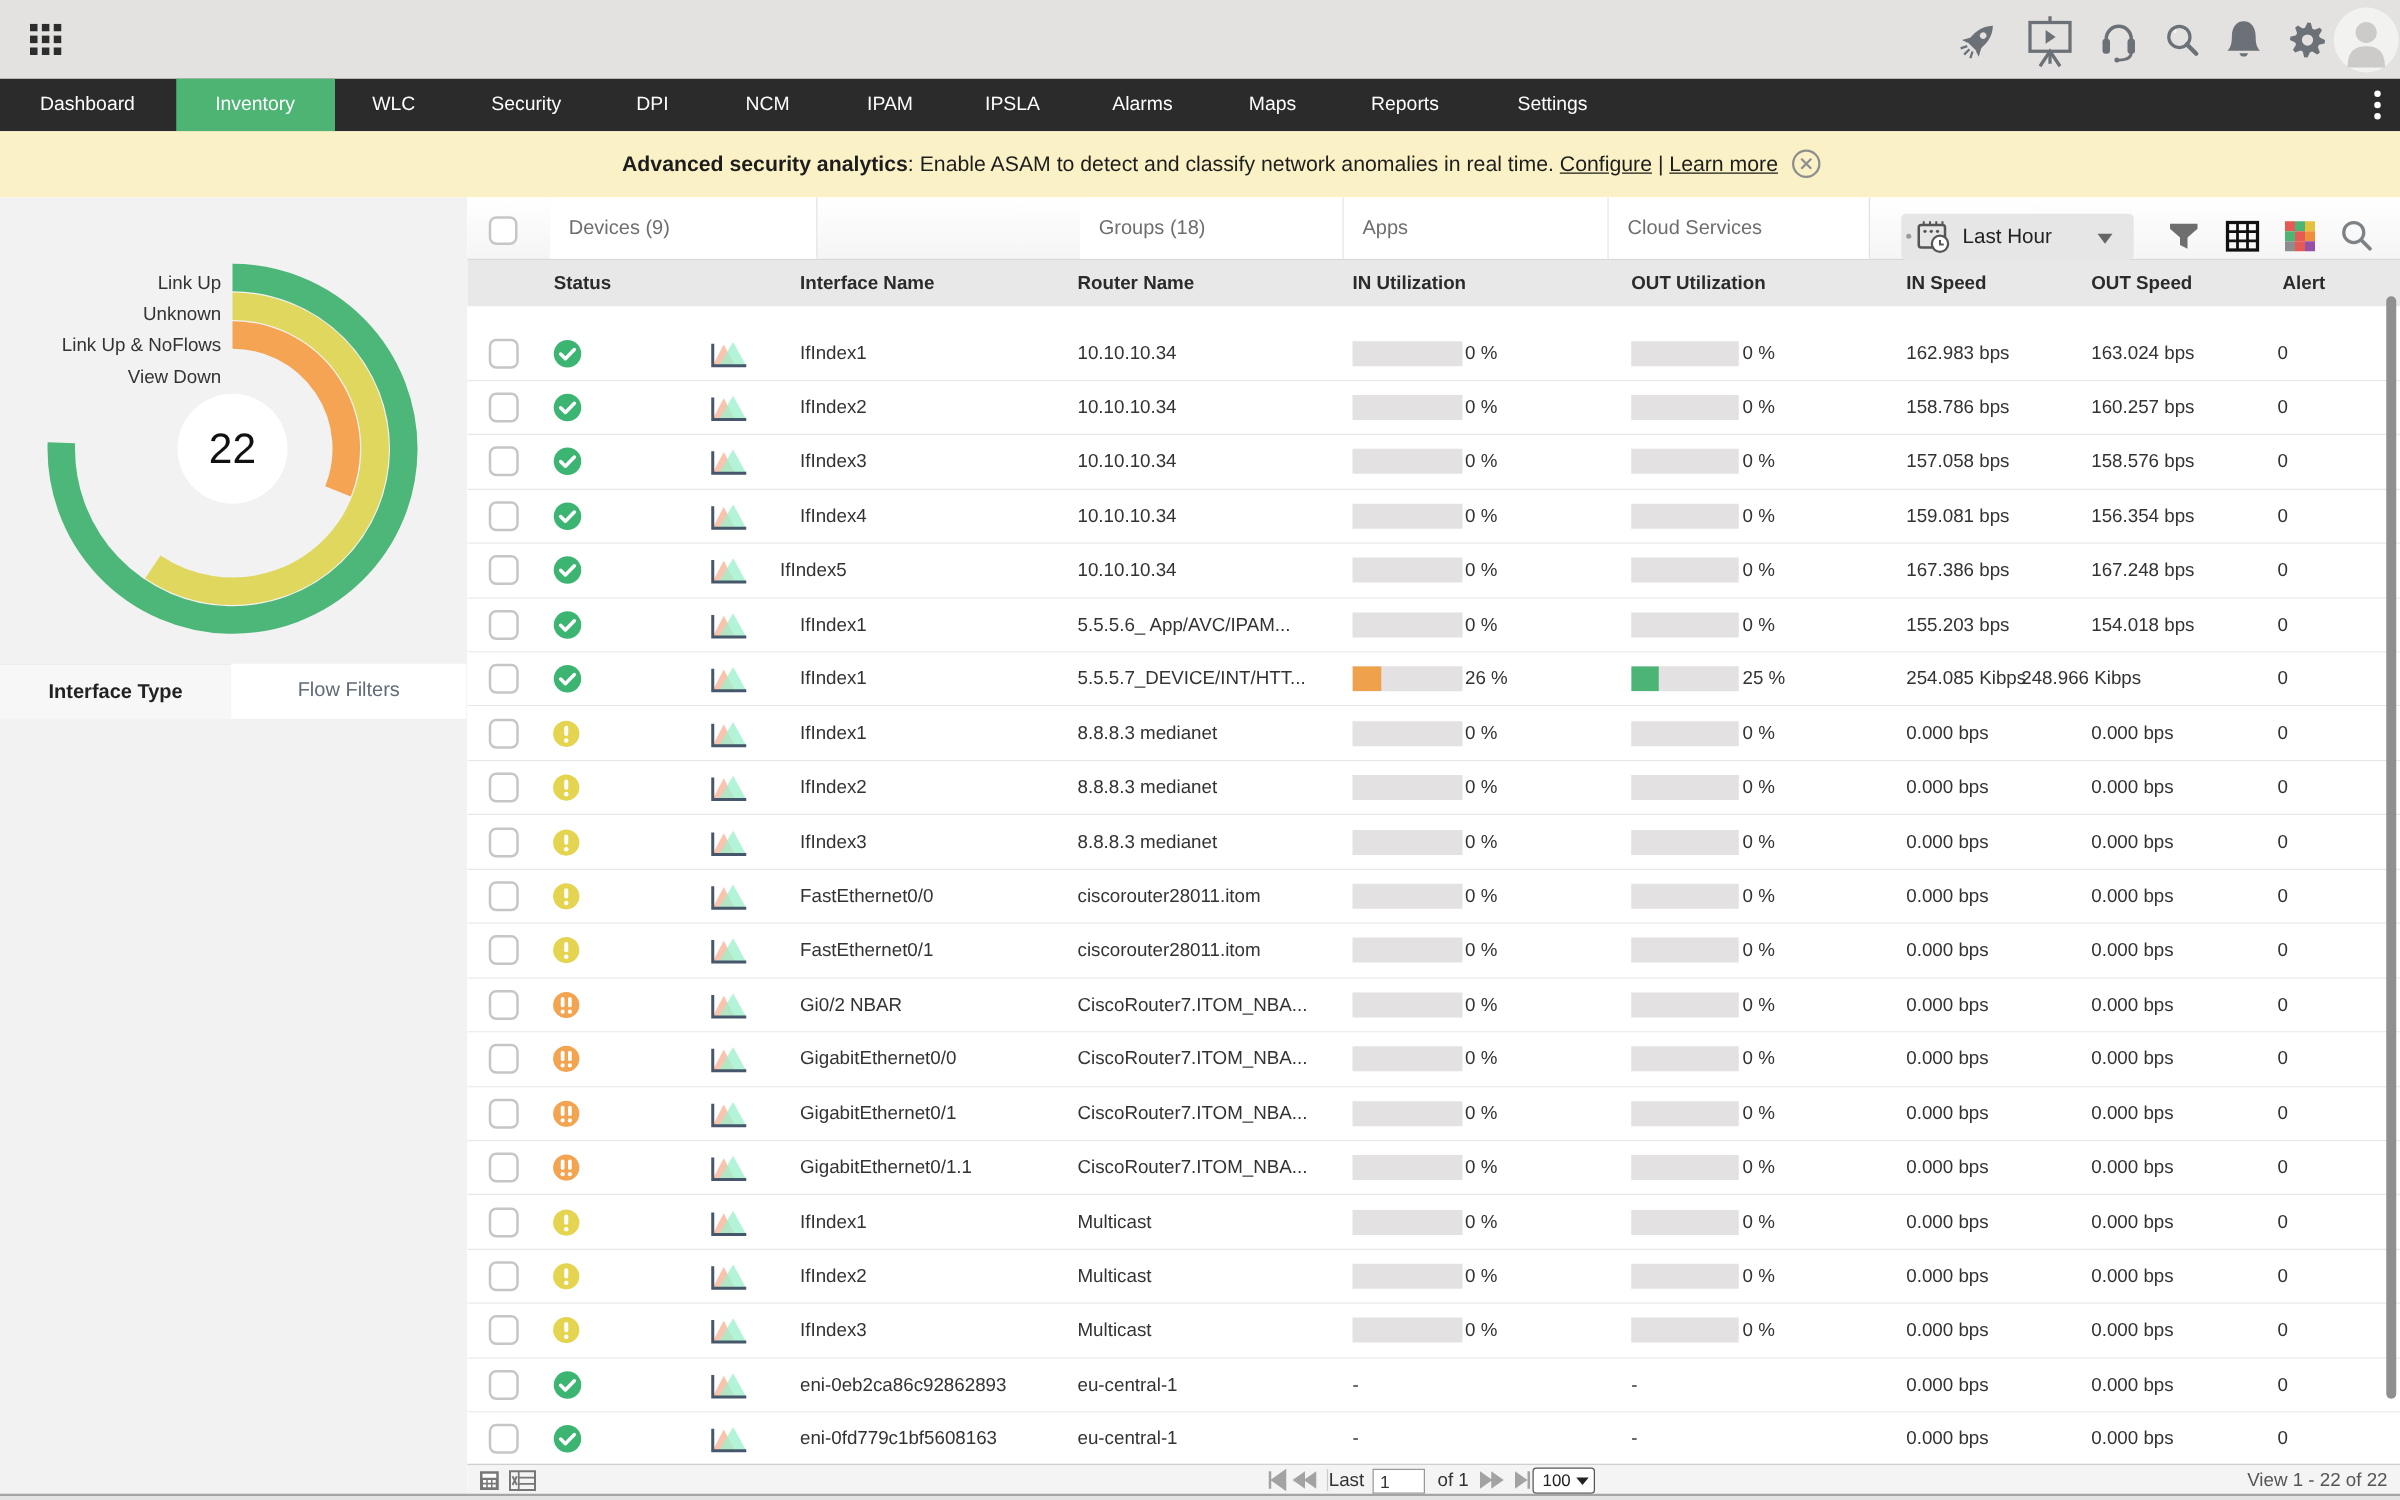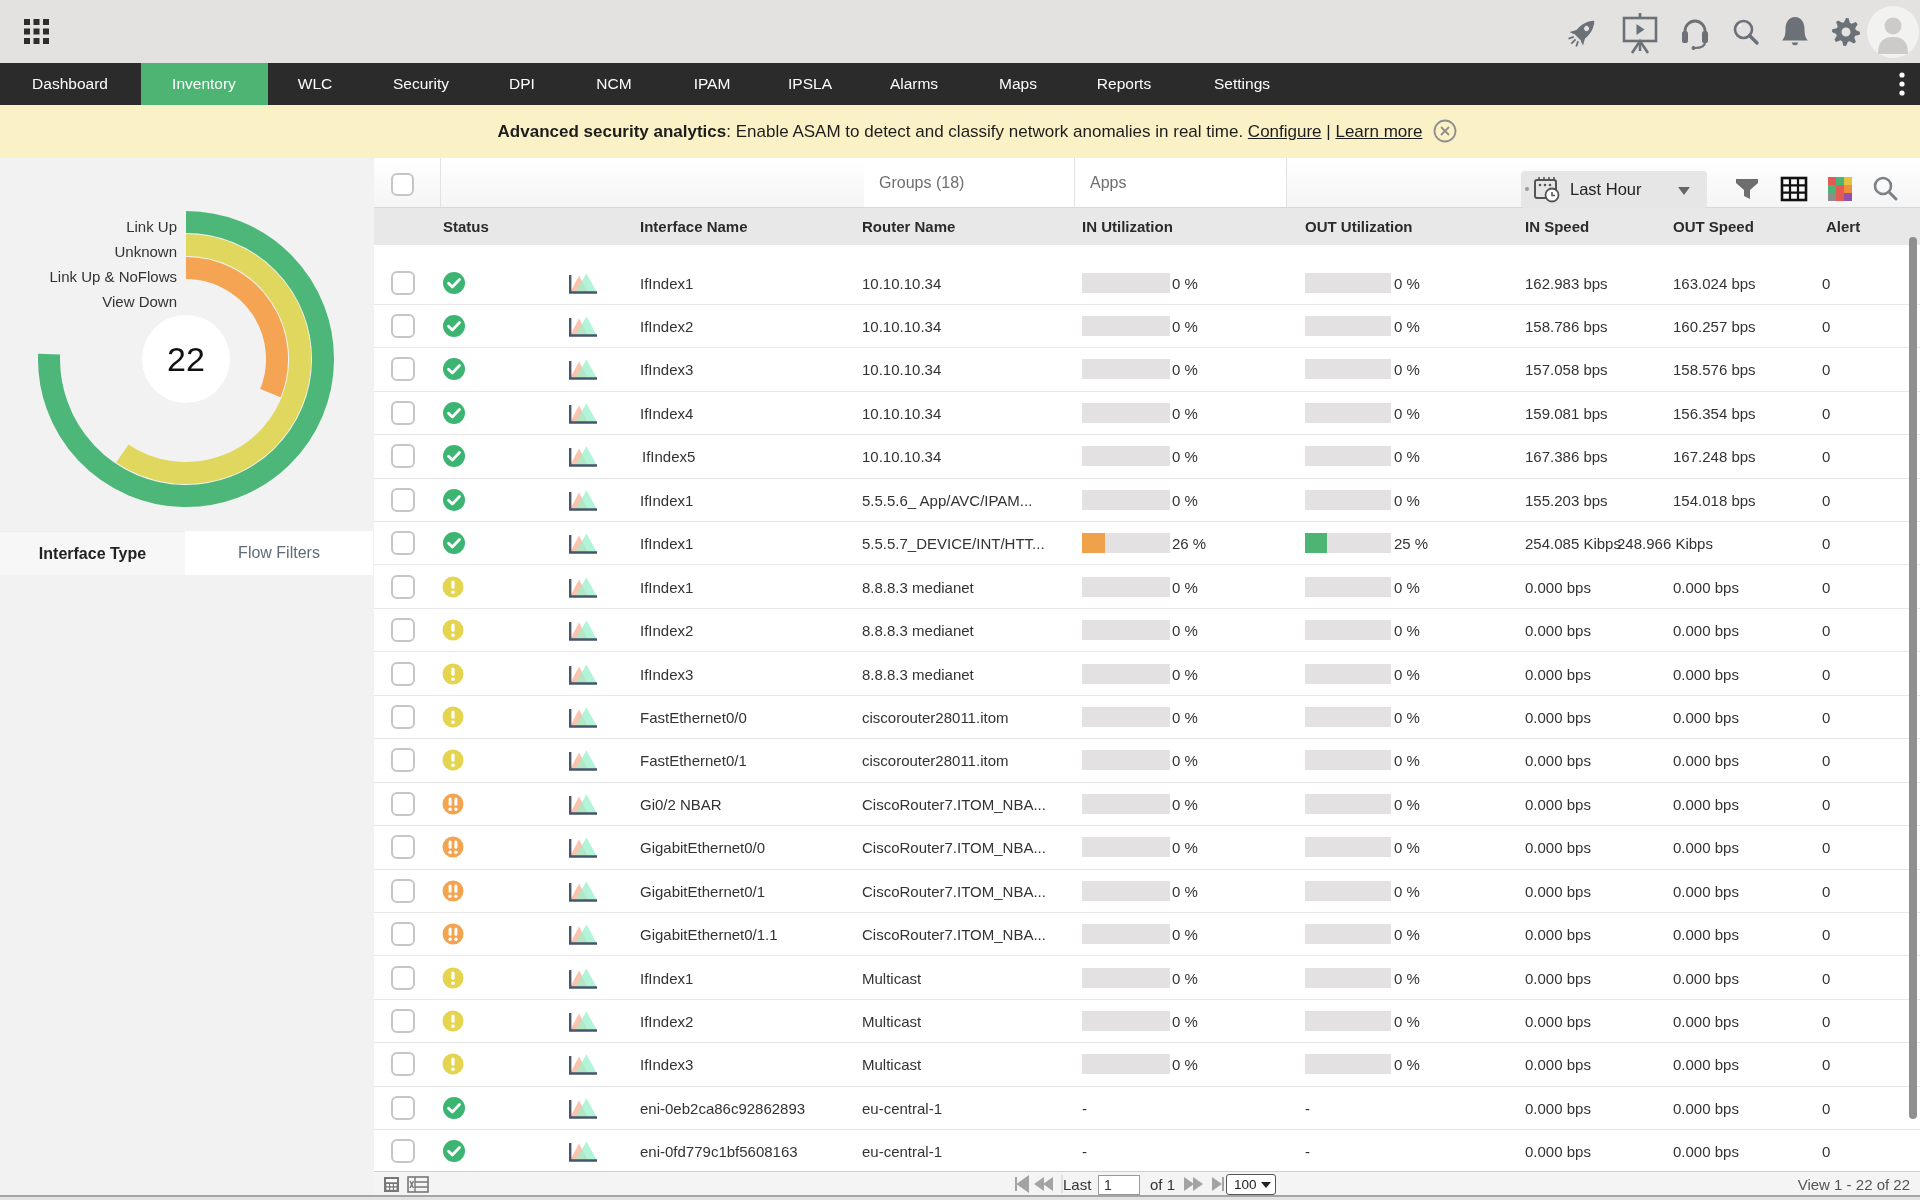--- a/index.html
+++ b/index.html
@@ -117,22 +117,24 @@
   <div style="position:absolute;left:0;top:373px;width:185px;height:44px;background:#f7f7f7;border-top:1px solid #ececec;text-align:center;line-height:44px;font-size:16px;font-weight:bold;color:#222">Interface Type</div>
   <div style="position:absolute;left:185px;top:373px;width:188px;height:44px;background:#fff;text-align:center;line-height:44px;font-size:16px;color:#5f6b77">Flow Filters</div>
 
 </div>
 
 <div class="abs" style="left:374px;top:158px;width:1546px;height:1042px;background:#fff">
 
   <div style="position:absolute;left:0;top:0;width:1546px;height:50px;border-bottom:1px solid #d8d8d8;background:linear-gradient(#ffffff,#f5f5f5)">
     <span style="position:absolute;left:17px;top:15px;width:23px;height:23px;border:2px solid #c6c6c6;border-radius:6px;background:#fff"></span>
     <div style="position:absolute;left:66px;top:0;height:49px;border-left:1px solid #e2e2e2"></div>
+      <div class="mtab" style="left:66px;width:214px">Devices (9)</div>
       <div class="mtab" style="left:490px;width:211px">Groups (18)</div>
       <div class="mtab" style="left:701px;width:212px">Apps</div>
+      <div class="mtab" style="left:913px;width:209px">Cloud Services</div>
     <div style="position:absolute;left:1147px;top:13px;width:186px;height:37px;background:#e7e6e6;border-radius:4px">
       <div style="position:absolute;left:4px;top:16px;width:4px;height:4px;border-radius:50%;background:#9a9a9a"></div>
       <svg width="30" height="30" viewBox="0 0 30 30" style="position:absolute;left:11px;top:4px">
         <rect x="3" y="5" width="21" height="18" rx="2" fill="none" stroke="#555" stroke-width="2"></rect>
         <path d="M7,5 L7,2 M12,5 L12,2 M17,5 L17,2 M22,5 L22,2" stroke="#555" stroke-width="1.6"></path>
         <circle cx="8" cy="10" r="1.3" fill="#555"></circle>
           <circle cx="13" cy="10" r="1.3" fill="#555"></circle>
           <circle cx="18" cy="10" r="1.3" fill="#555"></circle>
         <circle cx="20" cy="20" r="6.5" fill="#fff" stroke="#555" stroke-width="1.8"></circle>
         <path d="M20,17 L20,20.5 L23,20.5" stroke="#555" stroke-width="1.6" fill="none"></path>
@@ -267,21 +269,21 @@
 <span class="cb"></span>
 <svg width="24" height="24" viewBox="0 0 24 24" class="sic">
           <circle cx="12" cy="12" r="11" fill="#3cb573"></circle>
           <path d="M6.5,12.2 L10.3,16 L17.5,8.6" stroke="#fff" stroke-width="2.8" fill="none" stroke-linecap="round" stroke-linejoin="round"></path>
         </svg>
 <svg width="34" height="28" viewBox="0 0 34 28" style="position:absolute;left:192px;top:50%;margin-top:-14px">
 <polygon points="4,23.5 13,6.5 22,23.5" fill="#f8bda5" opacity="0.9"></polygon>
 <polygon points="9,23.5 20.5,4.5 31,23.5" fill="#9df0cc" opacity="0.78"></polygon>
 <path d="M4.2,6 L4.2,23.5 L31,23.5" stroke="#46566b" stroke-width="2.4" fill="none"></path>
 </svg>
-<div class="cell" style="left:268px">IfIndex5</div>
+<div class="cell" style="left:250px">IfIndex5</div>
 <div class="cell" style="left:488px">10.10.10.34</div>
 <div class="ubar" style="left:708px;width:88px"></div>
         <div class="cell" style="left:798px">0&nbsp;%</div>
 <div class="ubar" style="left:931px;width:86px"></div>
         <div class="cell" style="left:1020px">0&nbsp;%</div>
 <div class="cell" style="left:1151px">167.386 bps</div>
 <div class="cell" style="left:1299px">167.248 bps</div>
 <div class="cell" style="left:1448px">0</div>
 </div>
 <div class="row">

